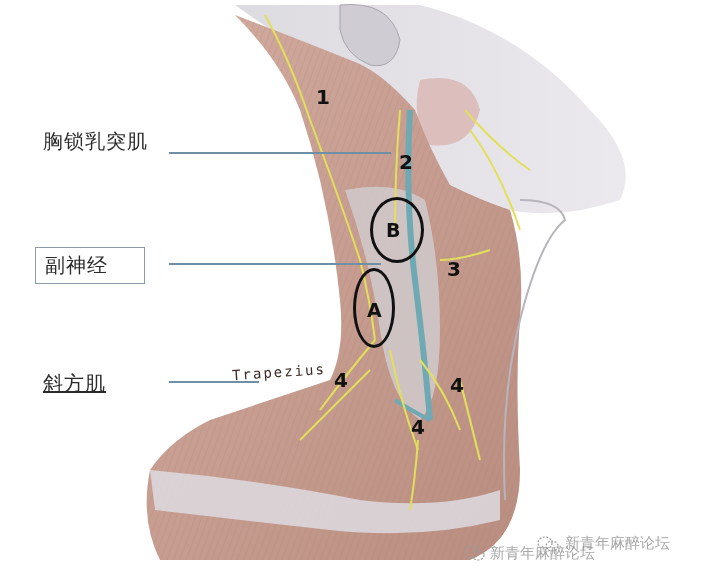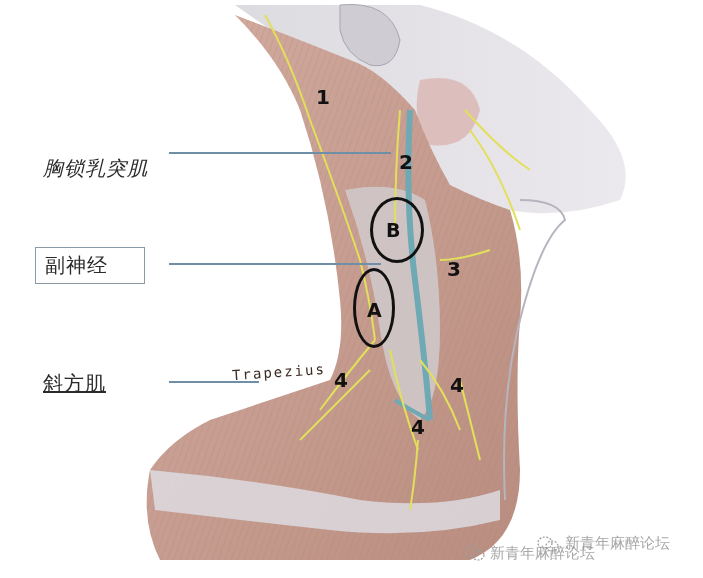--- a/index.html
+++ b/index.html
@@ -63,21 +63,21 @@
       <path d="M390 350 Q400 400 418 450"></path>
       <path d="M420 360 Q445 390 460 430"></path>
       <path d="M418 440 Q415 480 410 510"></path>
       <path d="M460 380 Q470 420 480 460"></path>
       <path d="M370 370 Q340 400 300 440"></path>
     </g>
 
     <path d="M520 200 Q560 200 565 220 Q540 240 520 320 Q500 400 505 500" stroke="#b7b4bd" stroke-width="2" fill="none"></path>
   </svg>
 
-  <div class="label" style="left:43px; top:155px;font-style:italic;">胸锁乳突肌</div>
+  <div class="label" style="left:43px; top:128px;">胸锁乳突肌</div>
   <div class="leader" style="left:169px; top:152px; width:222px;"></div>
 
   <div class="label boxed" style="left:35px; top:247px;">副神经</div>
   <div class="leader" style="left:169px; top:263px; width:212px;"></div>
 
   <div class="label" style="left:43px; top:370px;text-decoration:underline;">斜方肌</div>
   <div class="leader" style="left:169px; top:381px; width:90px;"></div>
 
   <div class="trap" style="left:232px; top:364px;">Trapezius</div>
 

